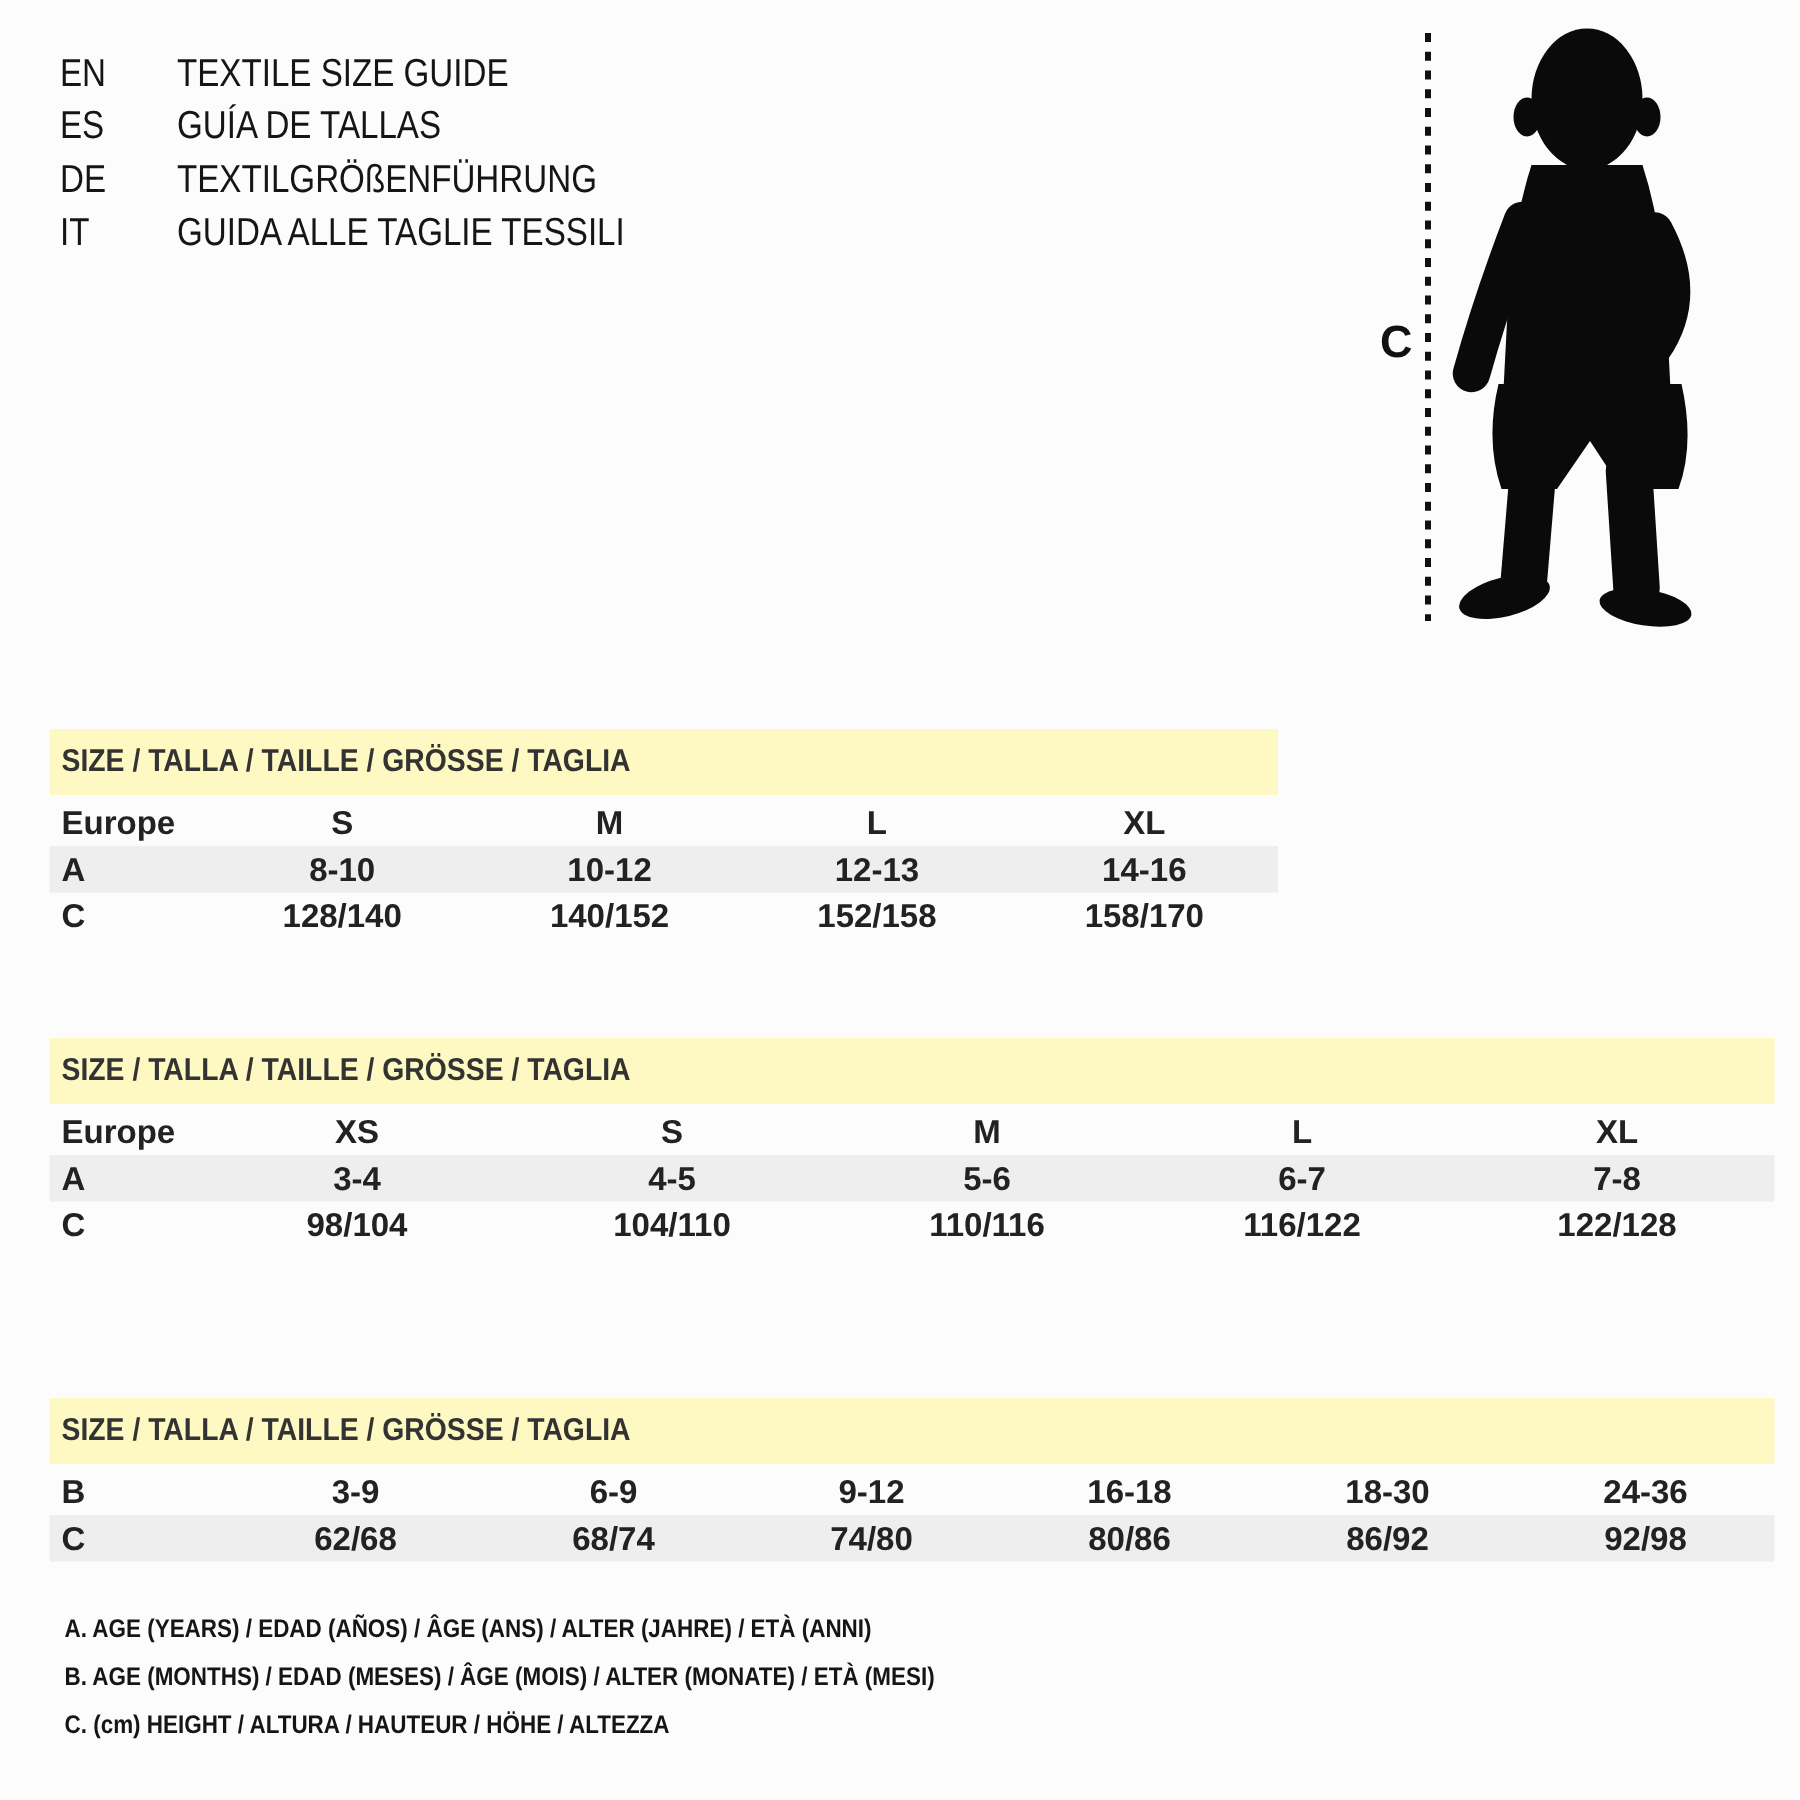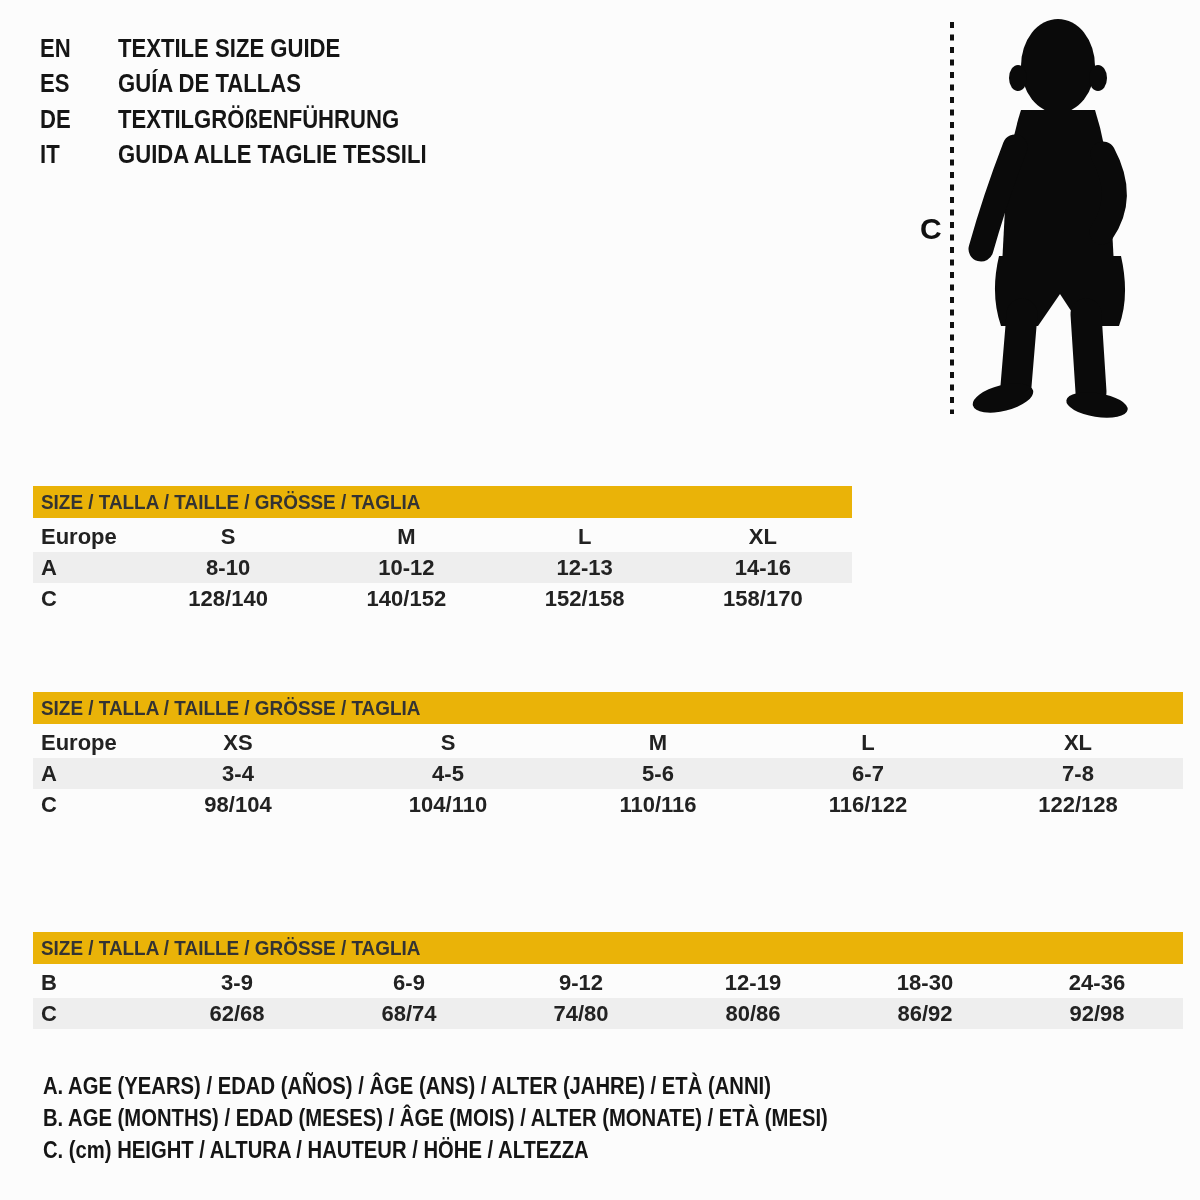--- a/index.html
+++ b/index.html
@@ -12,56 +12,56 @@
   .canvas{position:absolute;inset:0;}
 
   
   .cx{display:inline-block;white-space:nowrap;transform:scaleX(0.84);transform-origin:0 50%;}
   .cx-85{transform:scaleX(0.85);}
   .cx-88{transform:scaleX(0.88);}
   .cx-90{transform:scaleX(0.90);}
 
   
   .langs{position:absolute;left:40px;top:31px;}
-  .lang-row{display:flex;align-items:center;height:35.3px;font-size:26px;font-weight:bold;color:#151515;}
+  .lang-row{display:flex;align-items:center;height:35.3px;font-size:26px;font-weight:normal;color:#151515;}
   .lang-code{width:78px;flex:0 0 78px;}
 
   
   .fig-svg{position:absolute;left:915px;top:14px;}
   .fig-c{position:absolute;left:920px;top:212px;font-size:30px;font-weight:bold;color:#111;}
 
   
   .stitle{position:absolute;left:43px;margin:0;font-size:22px;font-weight:bold;line-height:24px;color:#141414;}
   .stitle .sub{font-size:0.60em;vertical-align:-0.22em;}
   .babies-title{line-height:35px;}
 
   
   .table{position:absolute;left:33px;}
   .size-bar{
-    height:32px;background:#eab308;display:flex;align-items:center;
+    height:44px;background:#fef9c3;display:flex;align-items:center;
     padding-left:8px;box-sizing:border-box;margin-bottom:3px;
     font-size:21px;font-weight:bold;color:#333;
   }
   .trow{display:flex;align-items:center;height:31px;font-size:22px;font-weight:bold;color:#222;}
   .trow.alt{background:#eeeeee;}
   .tlabel{padding-left:8px;box-sizing:border-box;text-align:left;flex:0 0 auto;}
   .tcol{flex:1 1 0;text-align:center;}
   .t-junior{top:486px;width:819px;}
   .t-junior .tlabel{width:106px;}
   .t-children{top:692px;width:1150px;}
   .t-children .tlabel{width:100px;}
   .t-babies{top:932px;width:1150px;}
   .t-babies .tlabel{width:118px;}
   .ti-junior{top:429px;}
   .ti-children{top:641px;}
   .ti-babies{top:845px;}
 
   
   .legend{position:absolute;left:43px;top:1070px;}
-  .legend-line{height:32px;display:flex;align-items:center;font-size:23px;font-weight:bold;color:#151515;}
+  .legend-line{height:32px;display:flex;align-items:center;font-size:17px;font-weight:bold;color:#151515;}
 </style>
 </head>
 <body>
 
 <div class="canvas">
 
   <section class="langs">
     <div class="lang-row">
       <span class="lang-code"><span class="cx cx-85">EN</span></span>
       <span class="cx cx-85">TEXTILE SIZE GUIDE</span>
@@ -163,21 +163,21 @@
 
   <div class="table t-babies">
     <div class="size-bar">
       <span class="cx cx-90">SIZE / TALLA / TAILLE / GRÖSSE / TAGLIA</span>
     </div>
     <div class="trow">
       <span class="tlabel">B</span>
       <span class="tcol">3-9</span>
       <span class="tcol">6-9</span>
       <span class="tcol">9-12</span>
-      <span class="tcol">12-19</span>
+      <span class="tcol">16-18</span>
       <span class="tcol">18-30</span>
       <span class="tcol">24-36</span>
     </div>
     <div class="trow alt">
       <span class="tlabel">C</span>
       <span class="tcol">62/68</span>
       <span class="tcol">68/74</span>
       <span class="tcol">74/80</span>
       <span class="tcol">80/86</span>
       <span class="tcol">86/92</span>

